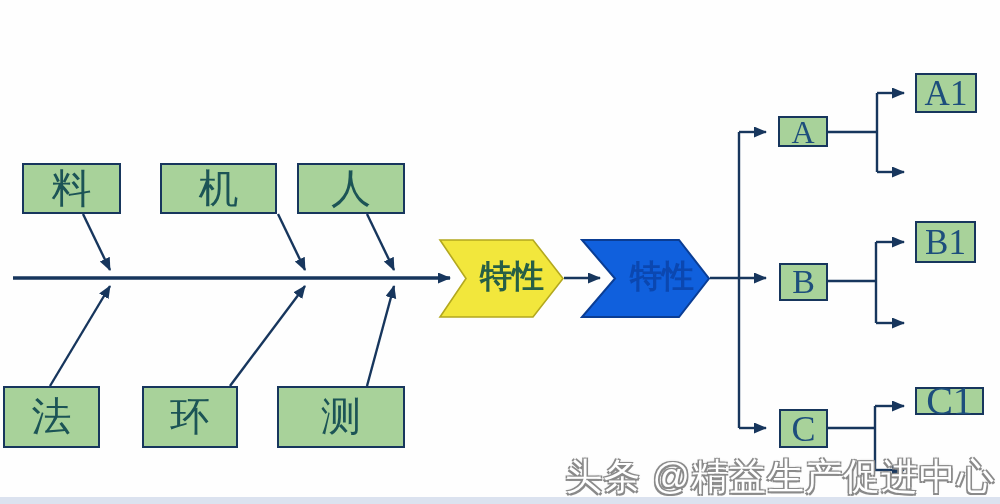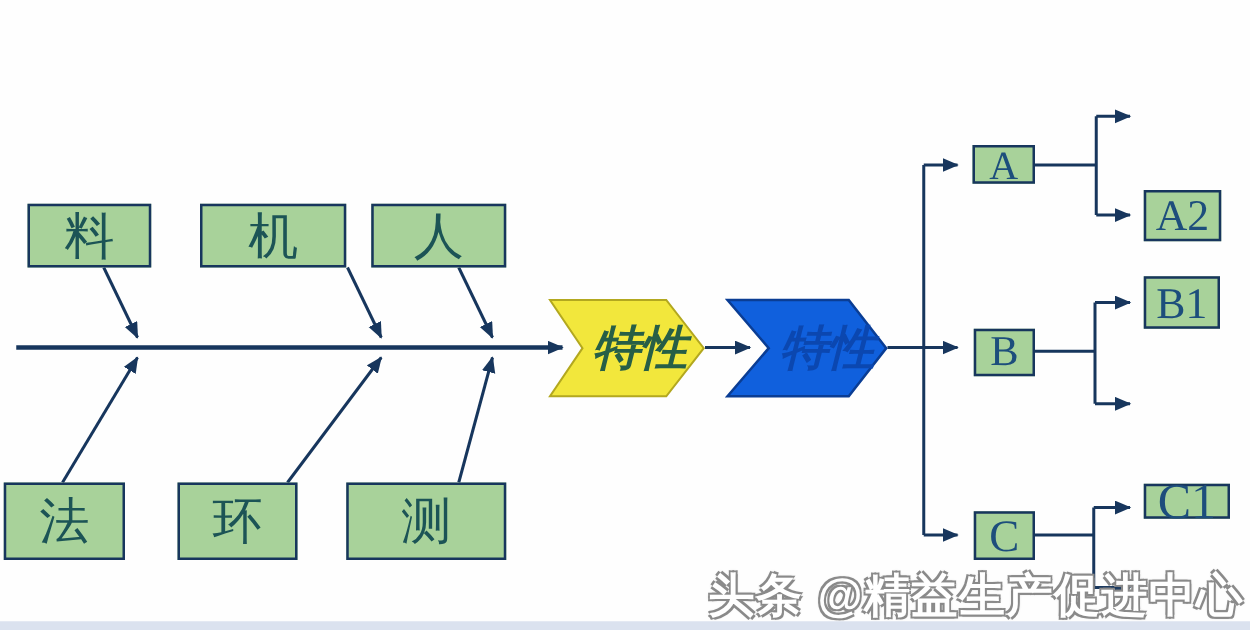--- a/index.html
+++ b/index.html
@@ -17,28 +17,28 @@
   .box{
     position:absolute;box-sizing:border-box;
     background:var(--box-fill);
     border:2.5px solid var(--box-border);
     display:flex;align-items:center;justify-content:center;
     line-height:1;
   }
   .cause{font-size:40px;color:var(--cjk-text);}
   .node{border-width:2.5px;color:var(--letter-text);}
   .chev-label{
-    position:absolute;text-align:center;font-size:38px;font-weight:600;
-    font-family:"Liberation Serif", serif;line-height:1;font-style:italic;
+    position:absolute;text-align:center;font-size:32px;font-weight:600;
+    font-family:"Liberation Serif", serif;line-height:1;
   }
   .chev-label.first{color:var(--yellow-chevron-text);}
   .chev-label.second{color:var(--blue-chevron-text);}
   .watermark{
     position:absolute;left:540px;top:452px;width:455px;text-align:right;
-    font-family:"Liberation Sans", sans-serif;font-weight:bold;
+    font-family:"Liberation Sans", sans-serif;font-weight:normal;
     font-size:37px;letter-spacing:1px;color:#ffffff;white-space:nowrap;
     text-shadow:-1.5px -1.5px 0 #8a8a8a, 1.5px -1.5px 0 #8a8a8a,
                 -1.5px 1.5px 0 #8a8a8a, 1.5px 1.5px 0 #8a8a8a, 0 0 3px #9a9a9a;
   }
   .bottom-strip{
     position:absolute;left:0;top:497px;width:1000px;height:7px;
     background:#dbe2ef;
   }
 </style>
 </head>
@@ -96,21 +96,21 @@
   <div class="box cause" style="left:297px;top:163px;width:108px;height:51px;">人</div>
 
   <div class="box cause" style="left:3px;top:386px;width:97px;height:62px;">法</div>
   <div class="box cause" style="left:142px;top:386px;width:96px;height:62px;">环</div>
   <div class="box cause" style="left:277px;top:386px;width:128px;height:62px;">测</div>
 
   <div class="chev-label first" style="left:466px;top:260px;width:92px;">特性</div>
   <div class="chev-label second" style="left:616px;top:260px;width:92px;">特性</div>
 
   <div class="box node" style="left:778px;top:116px;width:50px;height:31px;font-size:32px;">A</div>
-  <div class="box node" style="left:915px;top:152px;width:62px;height:41px;font-size:35px;">A2</div>
+  <div class="box node" style="left:915px;top:73px;width:62px;height:40px;font-size:35px;">A1</div>
 
   <div class="box node" style="left:779px;top:263px;width:49px;height:38px;font-size:34px;">B</div>
   <div class="box node" style="left:915px;top:221px;width:61px;height:42px;font-size:35px;">B1</div>
 
   <div class="box node" style="left:779px;top:409px;width:49px;height:39px;font-size:36px;">C</div>
   <div class="box node" style="left:915px;top:387px;width:69px;height:28px;font-size:40px;">C1</div>
 
   <div class="watermark">头条 @精益生产促进中心</div>
 
   <div class="bottom-strip"></div>

